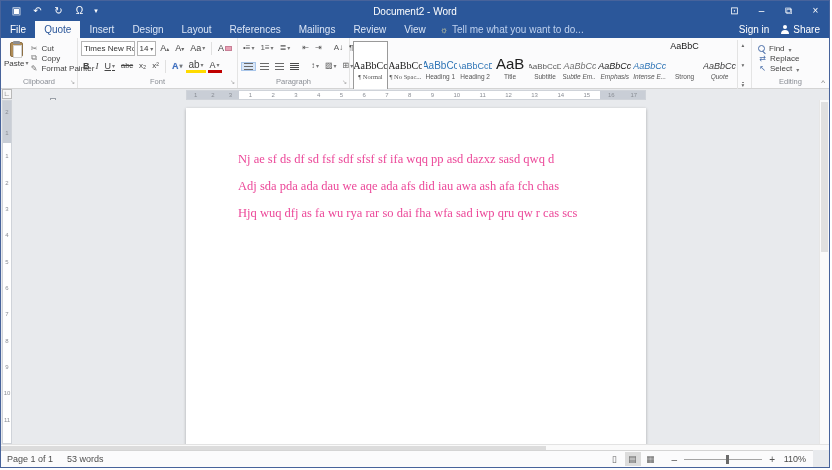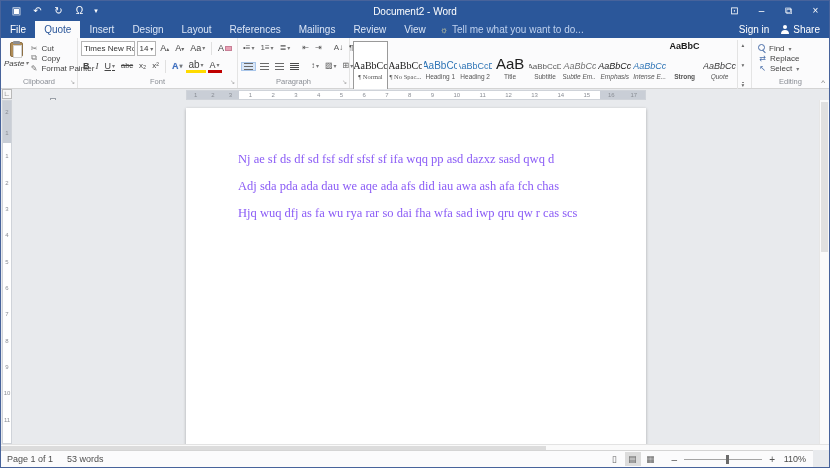--- a/index.html
+++ b/index.html
@@ -33,21 +33,21 @@
   .ribbon { height:51px; background:#fbfbfc; border-bottom:1px solid #d4d4d4; display:flex; position:relative; }
   .rgroup { display:flex; flex-direction:column; border-right:1px solid #e4e4e4; }
   .rg-content { flex:1; display:flex; padding:2px 3px 0; }
   .rg-label { height:12px; font-size:7.5px; color:#8a8e95; text-align:center; position:relative; line-height:11px; }
   .launcher { position:absolute; right:2px; top:1px; font-size:6px; color:#9a9a9a; }
   .dd::after { content:"▾"; font-size:6px; color:#777; margin-left:1px; vertical-align:1px; }
   .vdiv { width:1px; height:13px; background:#e0e0e0; margin:1px 2px 0; }
 
   
   .rgroup.clipboard { width:77px; }
-  .paste-btn { width:28px; display:flex; flex-direction:column; align-items:center; font-size:8px; color:#3b3b3b; padding-top:2px;font-style:italic; }
+  .paste-btn { width:28px; display:flex; flex-direction:column; align-items:center; font-size:8px; color:#3b3b3b; padding-top:2px; }
   .clip-icon { width:13px; height:15px; background:#b08d57; border:1px solid #8c6f44; border-radius:2px; position:relative; margin-bottom:2px; }
   .clip-icon::before { content:""; position:absolute; left:2px; top:-2px; width:7px; height:3px; background:#8c8f94; border-radius:1px; }
   .clip-icon::after { content:""; position:absolute; left:2px; top:2px; width:7px; height:11px; background:#fff; border:1px solid #d0d0d0; }
   .clip-col { display:flex; flex-direction:column; justify-content:space-between; padding:3px 0 3px 1px; font-size:8px; color:#444; }
   .clip-item { display:flex; align-items:center; gap:3px; height:10px; white-space:nowrap; }
   .clip-item .ic { font-size:8px; color:#777; width:9px; text-align:center; }
 
   
   .rgroup.fontg { width:160px; }
   .stack { display:flex; flex-direction:column; gap:2px; width:100%; }
@@ -85,29 +85,29 @@
   .chip-sample { line-height:1.05; white-space:nowrap; }
   .chip-label { font-size:6.5px; color:#555; white-space:nowrap; margin-top:2px; }
   .st-normal { font-family:"Liberation Serif", serif; font-size:10px; color:#1a1a1a; }
   .st-h1 { font-size:10px; color:#2e74b5; }
   .st-h2 { font-size:9px; color:#2e74b5; }
   .st-title { font-size:15px; color:#202020; }
   .st-sub { font-size:8px; color:#5a5a5a; }
   .st-subem { font-size:9px; font-style:italic; color:#707070; }
   .st-emph { font-size:9px; font-style:italic; color:#1a1a1a; }
   .st-inte { font-size:9px; font-style:italic; color:#2e74b5; }
-  .st-strong { font-size:9px; font-weight:bold; color:#1a1a1a;gap:20px; }
+  .st-strong { font-size:9px; font-weight:normal; color:#1a1a1a;gap:20px; }
   .st-quote { font-size:9px; font-style:italic; color:#3a3a3a; }
   .gallery-scroll { width:11px; display:flex; flex-direction:column; justify-content:space-between; align-items:center; font-size:5.5px; color:#666; border-left:1px solid #e3e3e3; padding:2px 0; }
   .gallery-scroll .more { border-top:1px solid #888; line-height:5px; }
 
   
   .rgroup.editing { flex:1; border-right:none; }
   .edit-col { display:flex; flex-direction:column; justify-content:space-between; padding:3px 0 3px 3px; font-size:8px; color:#444; }
-  .edit-item { display:flex; align-items:center; gap:3px; height:10px; white-space:nowrap; }
+  .edit-item { display:flex; align-items:flex-end; gap:3px; height:10px; white-space:nowrap; }
   .mag-icon { width:8px; height:8px; position:relative; display:inline-block; }
   .mag-icon::before { content:""; position:absolute; left:0; top:0; width:5px; height:5px; border:1px solid #4a6ea9; border-radius:50%; }
   .mag-icon::after { content:""; position:absolute; right:0px; bottom:0px; width:4px; height:1px; background:#4a6ea9; transform:rotate(45deg); }
   .edit-ic { color:#4a6ea9; font-size:8px; width:9px; text-align:center; }
   .collapse-btn { position:absolute; right:4px; bottom:1px; font-size:8px; color:#777; }
 
   
   .ruler-row { height:11px; position:relative; background:#e8eaed; }
   .tab-selector { position:absolute; left:1px; top:0px; width:10px; height:10px; background:#f7f7f7; border:1px solid #b9b9b9; font-size:7px; color:#555; line-height:8px; text-align:center; }
   .h-ruler { position:absolute; left:185px; top:1px; width:460px; height:10px; background:#fff; border:1px solid #cfd3d9; display:flex; font-size:6px; color:#8a8e95; }
@@ -116,21 +116,21 @@
   .hseg.left { width:52px; } .hseg.mid { flex:1; } .hseg.right { width:45px; }
   .indent-marker { position:absolute; left:49px; top:9px; width:6px; height:4px; background:#f2f2f2; border:1px solid #9aa0a8; }
 
   
   .doc-area { position:absolute; top:99px; left:0; right:0; bottom:23px; background:#e8eaed; overflow:hidden; }
   .v-ruler { position:absolute; left:1px; top:0; width:10px; height:100%; background:#fff; border:1px solid #cfd3d9; font-size:6px; color:#8a8e95; }
   .vseg { display:flex; flex-direction:column; align-items:center; justify-content:space-around; }
   .vseg.gray { background:#c9ced6; height:42px; }
   .vseg.white { height:290px; }
   .page { position:absolute; left:185px; top:8px; width:460px; height:420px; background:#fff; box-shadow:0 1px 3px rgba(0,0,0,0.28); }
-  .doc-text { position:absolute; top:45px; left:52px; right:30px; font-family:"Liberation Serif", serif; font-size:12.5px; color:#8b5cf6; }
+  .doc-text { position:absolute; top:45px; left:52px; right:30px; font-family:"Liberation Serif", serif; font-size:12.5px; color:#ec4899; }
   .doc-text p { margin:0 0 14px; line-height:13px; white-space:nowrap; }
   .v-scrollbar { position:absolute; right:0; top:0; width:10px; height:100%; background:#fafafa; border-left:1px solid #e6e6e6; }
   .v-thumb { position:absolute; top:2px; left:1px; width:7px; height:150px; background:#e0e0e0; }
 
   
   .h-scrollbar { position:absolute; left:0; right:0; bottom:17px; height:6px; background:#fafafa; border-top:1px solid #e3e3e3; }
   .h-thumb { width:545px; height:4px; background:#dcdcdc; margin-top:1px; }
   .statusbar { position:absolute; left:0; right:16px; bottom:0; height:17px; background:#fbfbfc; border-top:1px solid #d4d4d4; display:flex; align-items:center; font-size:9px; color:#4d4d4d; }
   .sb-left { display:flex; gap:14px; padding-left:6px; }
   .sb-right { margin-left:auto; display:flex; align-items:center; gap:7px; padding-right:7px; }

